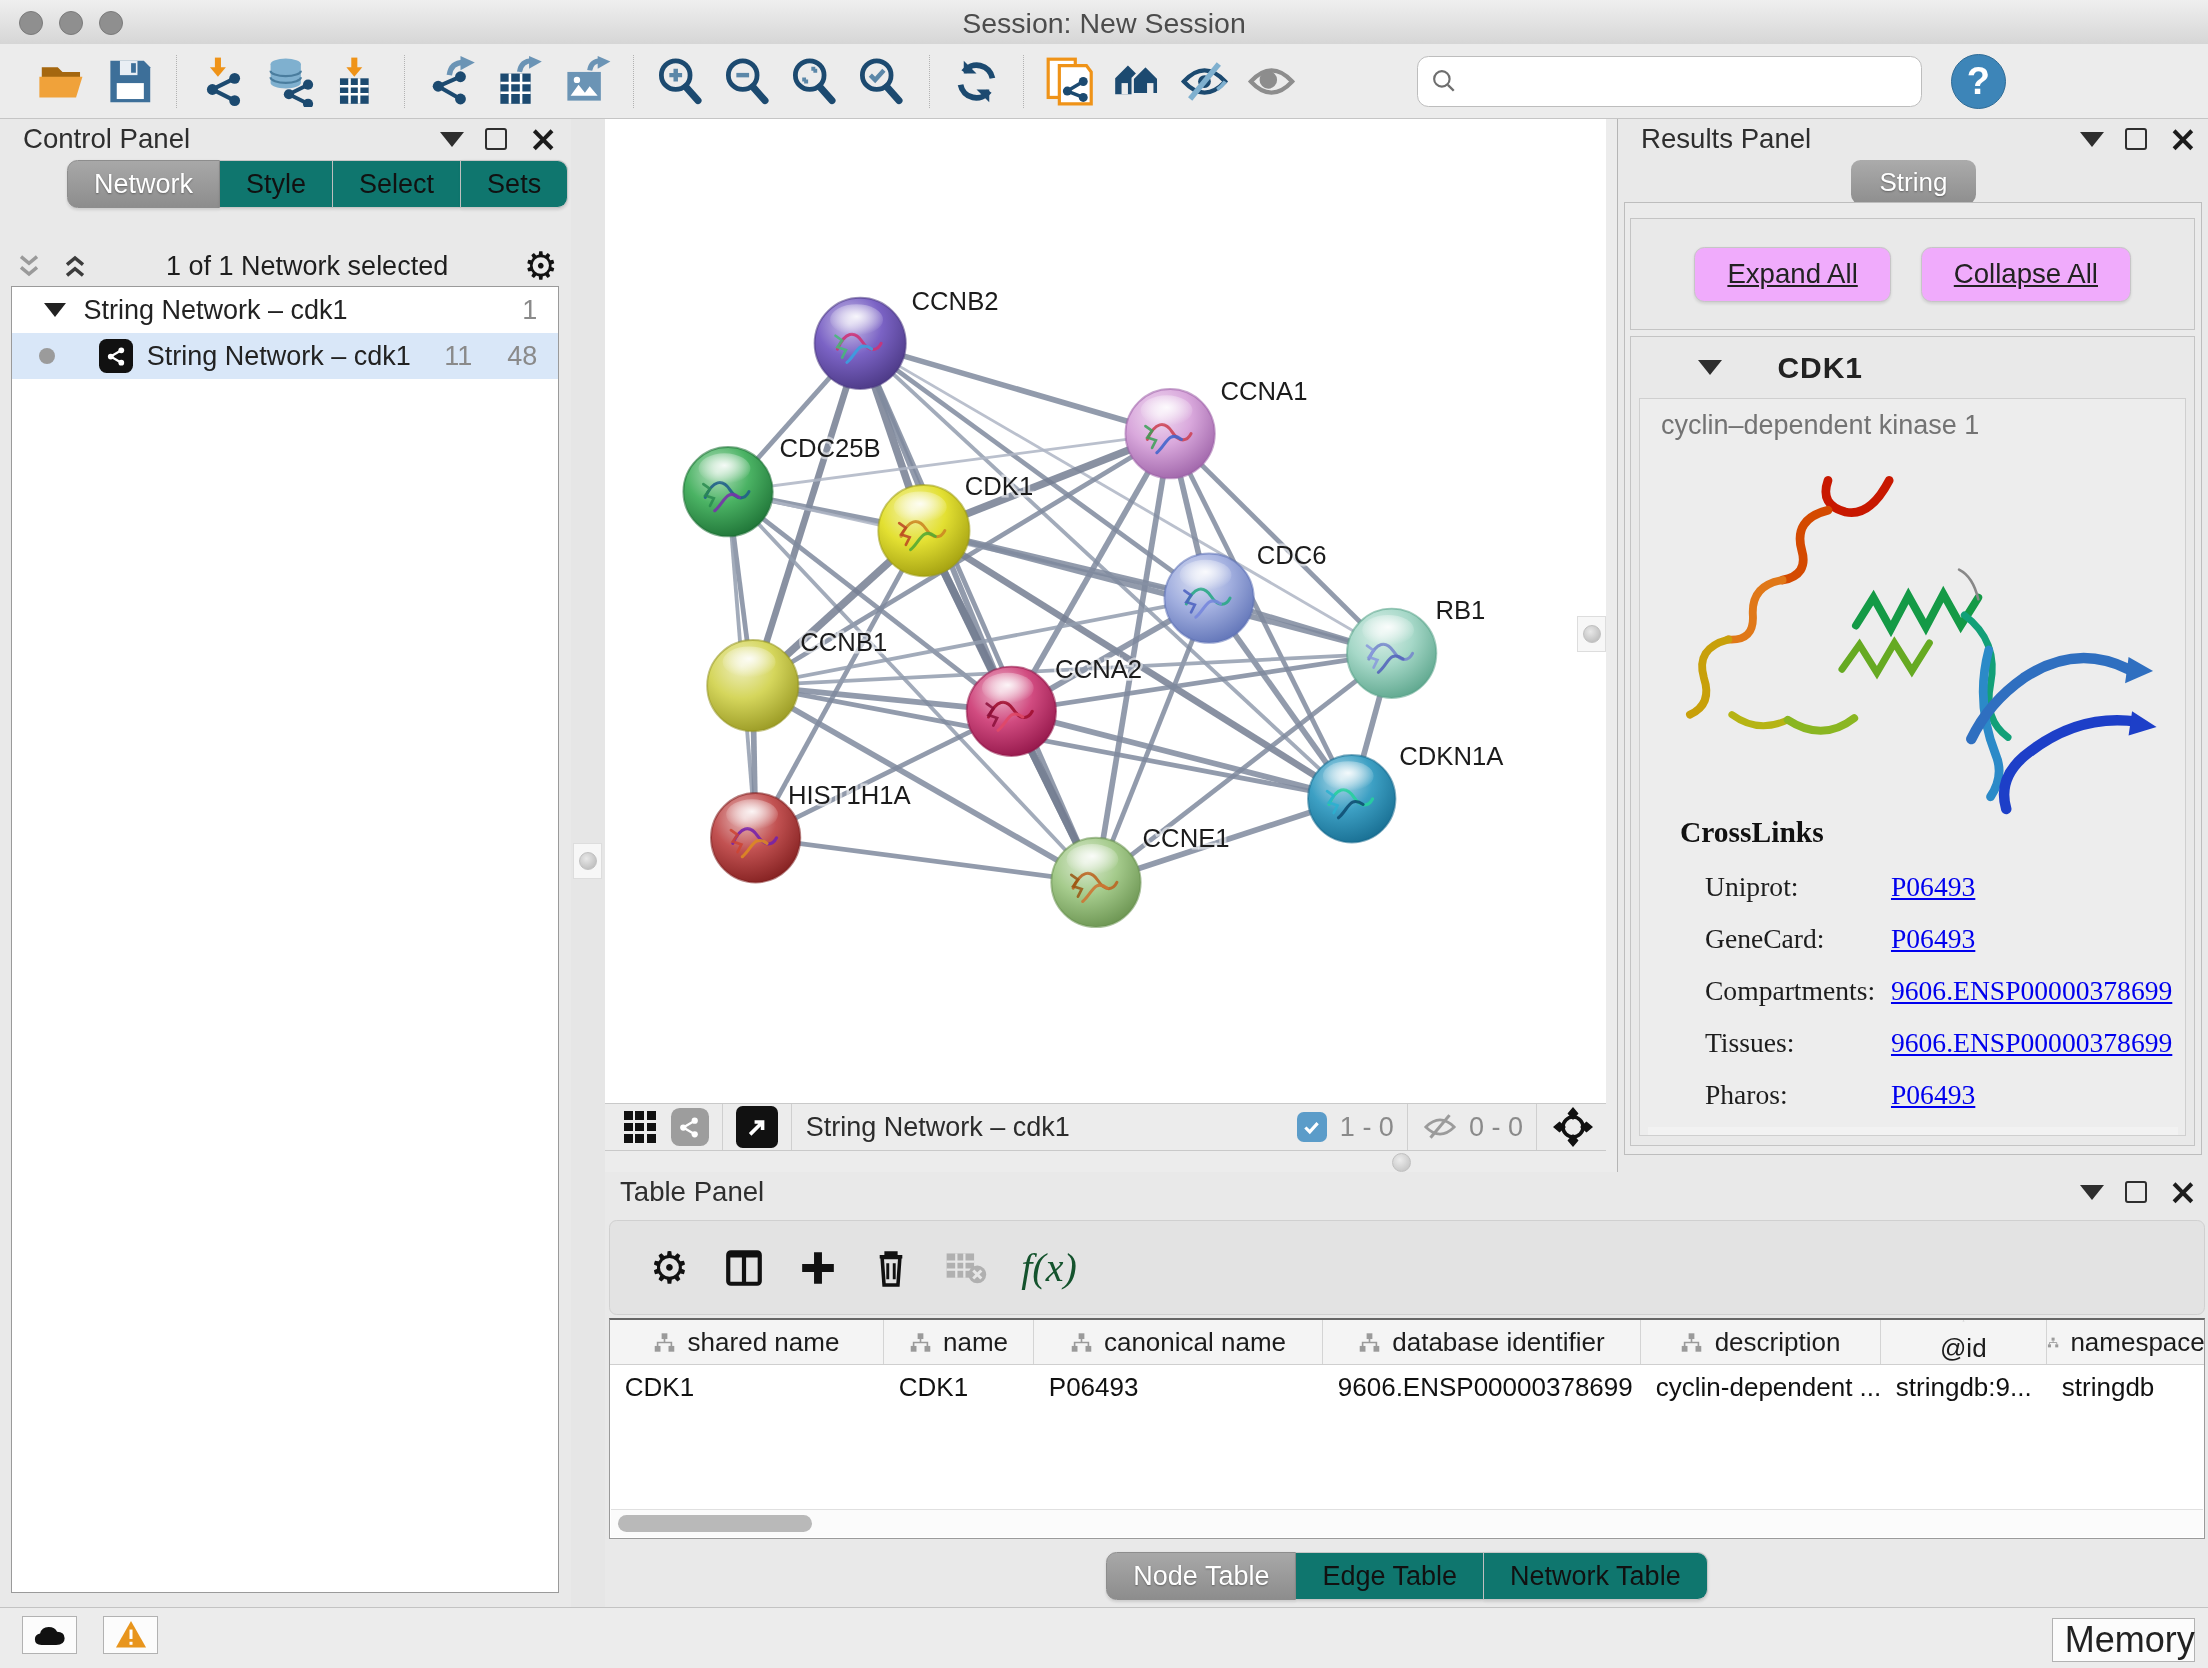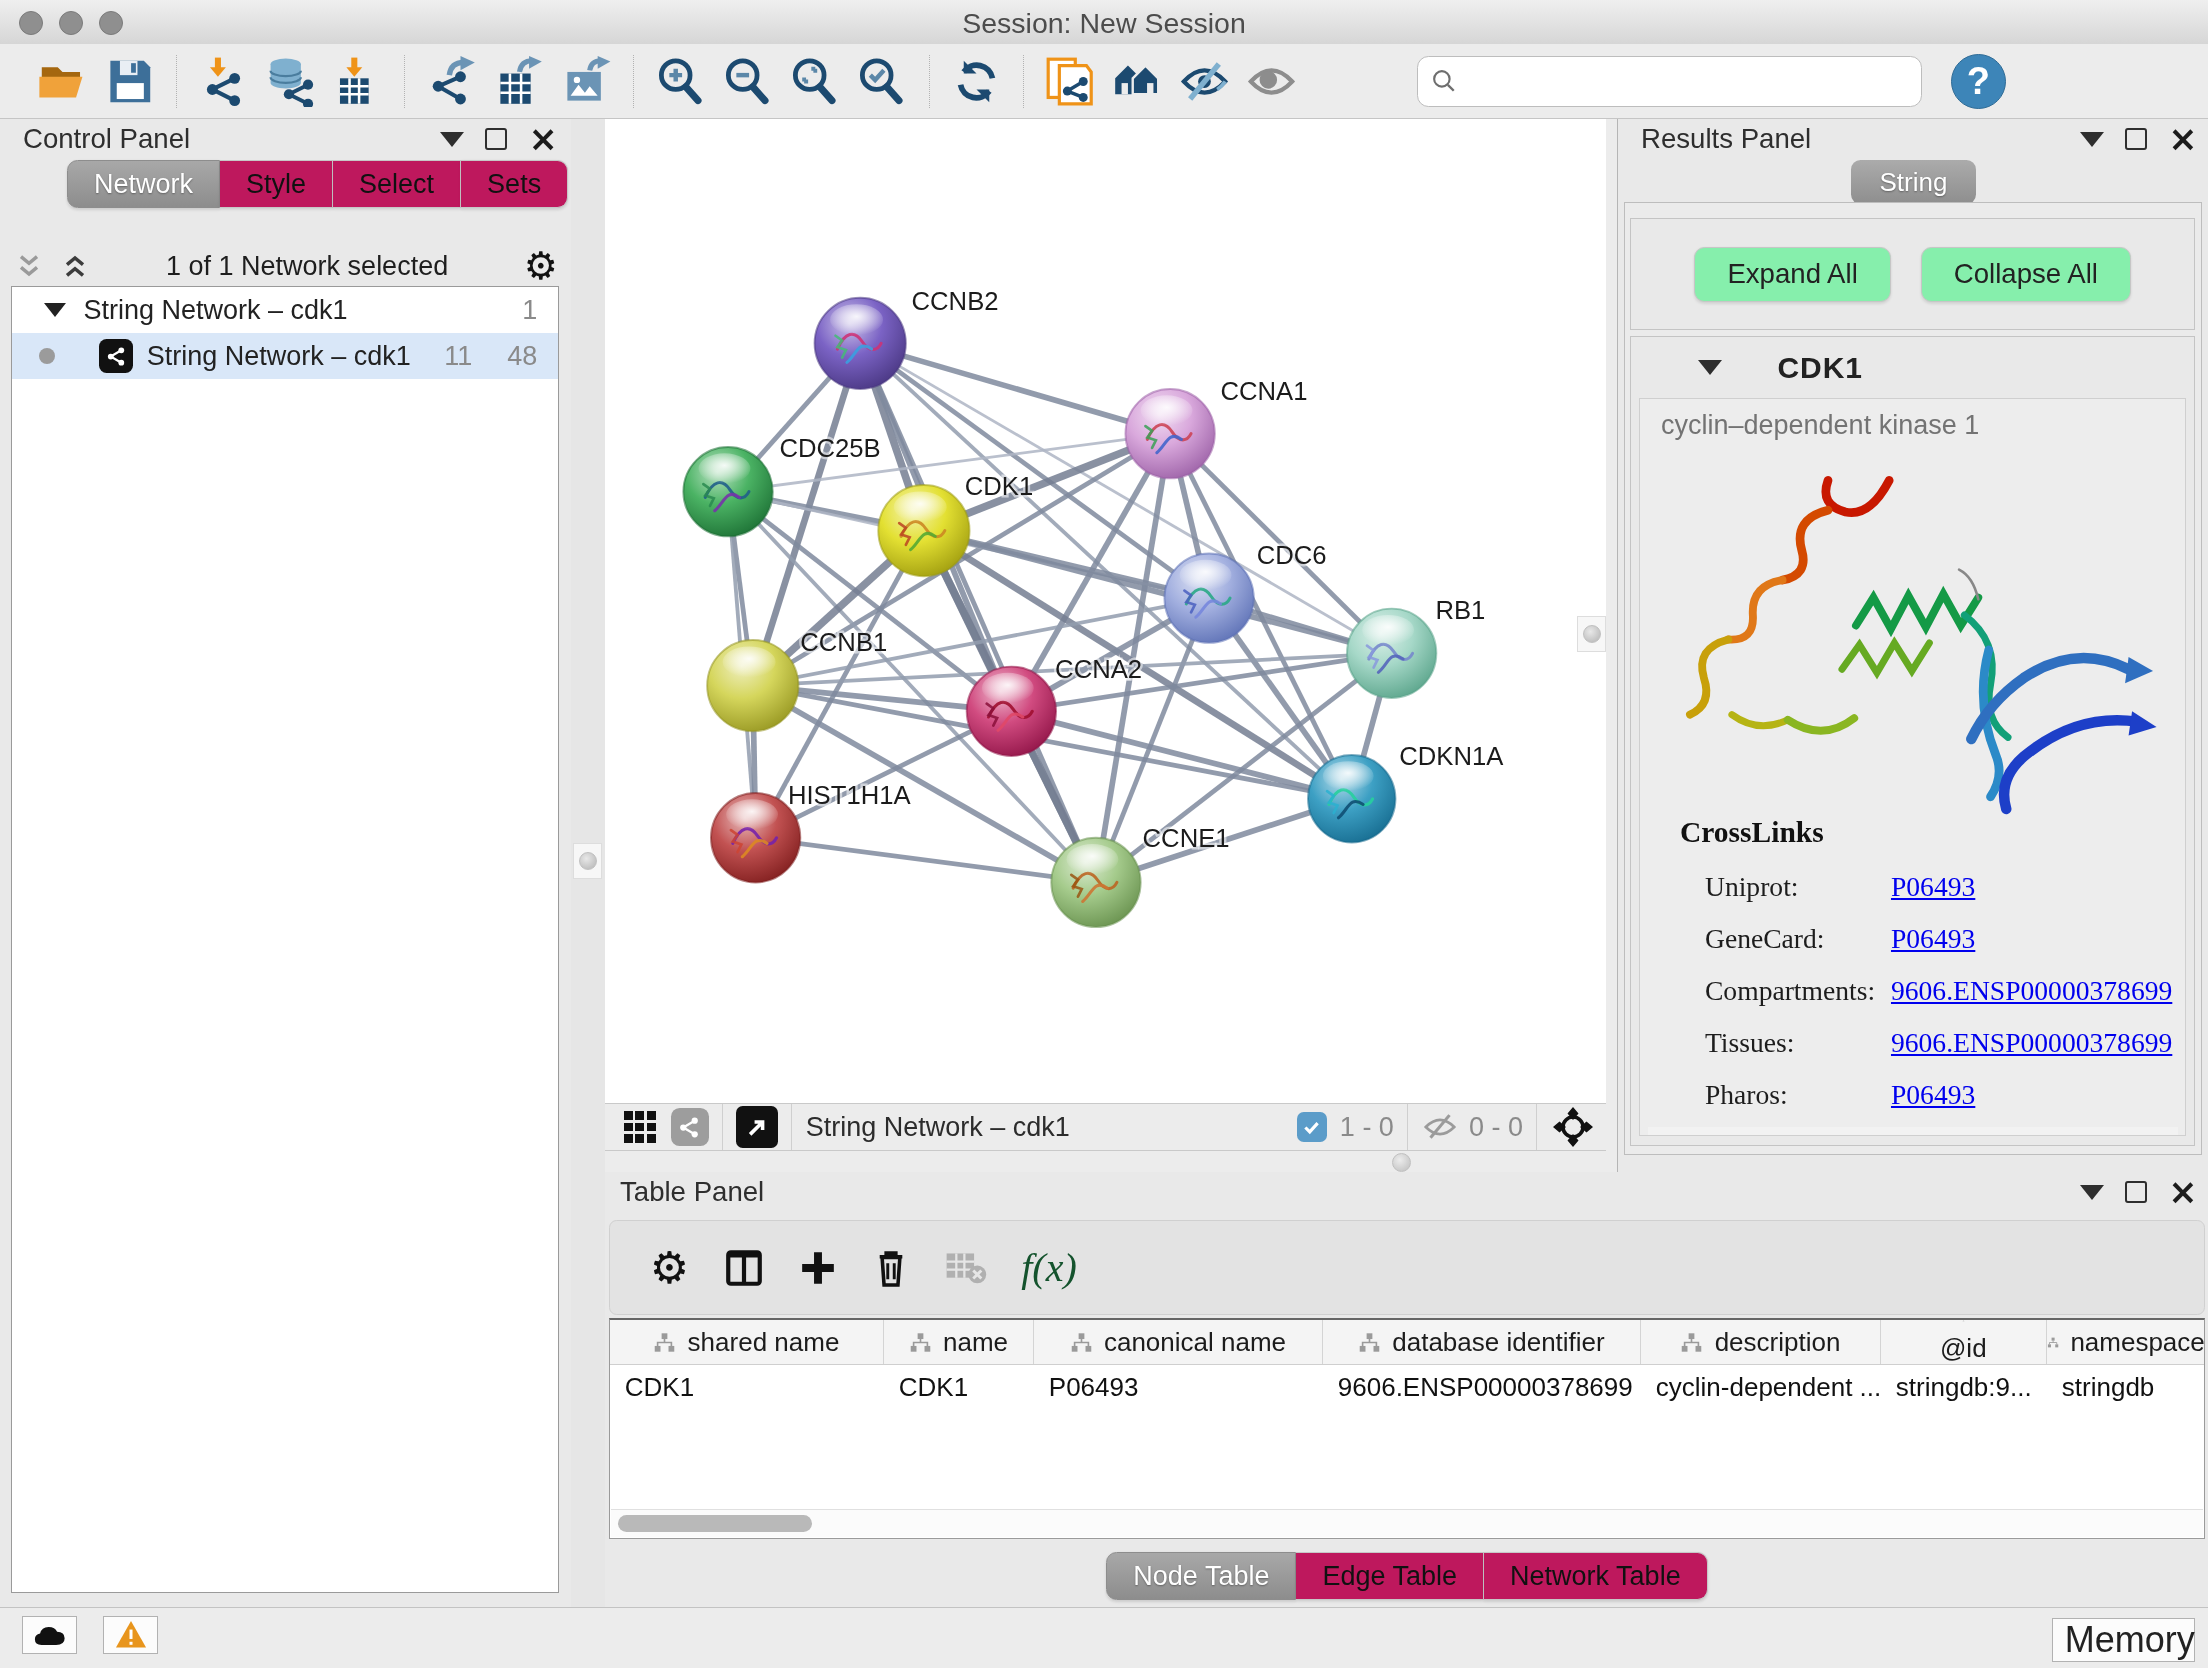--- a/index.html
+++ b/index.html
@@ -29,21 +29,21 @@
   
   .phead{position:absolute;left:0;top:0;right:0;height:40px;}
   .phead .ptitle{position:absolute;left:23px;top:3.8px;font-size:27.6px;color:#2e2e2e;}
   .wctl{position:absolute;top:7.6px;display:flex;align-items:center;gap:21px;}
   .tri-down{width:0;height:0;border-left:12.4px solid transparent;border-right:12.4px solid transparent;
     border-top:15px solid #2e2e2e;display:inline-block;}
   .sq-float{width:18px;height:18px;border:2.9px solid #2e2e2e;border-radius:2.9px;display:inline-block;}
   .x-close{font-size:35px;font-weight:bold;color:#1c1c1c;line-height:25px;font-family:"DejaVu Sans",sans-serif;}
   
   .seg{display:flex;}
-  .seg .tab{height:46px;line-height:46px;padding:0 26px;background:#be185d;color:#111;
+  .seg .tab{height:46px;line-height:46px;padding:0 26px;background:#0f766e;color:#111;
     border:1px solid #c7c7c7;border-left:none;font-size:27px;
     box-shadow:0 1.9px 2.9px rgba(0,0,0,.12);}
   .seg .tab:first-child{border-left:1px solid #c7c7c7;border-radius:10.5px 0 0 10.5px;}
   .seg .tab:last-child{border-radius:0 10.5px 10.5px 0;}
   .seg .tab.sel{background:linear-gradient(#a8a8a8,#8d8d8d);color:#fff;border-color:#8d8d8d;
     text-shadow:0 1px 1.9px rgba(0,0,0,.35);}
   
   .cpanel{left:0;top:119px;width:571px;height:1488px;background:#e9e9e9;}
   .cp-toolrow{position:absolute;left:13.3px;right:13.3px;top:126px;height:42px;
     display:flex;align-items:center;}
@@ -87,22 +87,22 @@
   .rpanel{left:1617px;top:119px;width:592px;height:1053px;background:#e9e9e9;
     border-left:1.9px solid #b5b5b5;box-sizing:border-box;}
   .rtab-wrap{position:absolute;left:0;right:0;top:41px;display:flex;justify-content:center;}
   .rtab{height:44px;line-height:44px;padding:0 28.5px;border-radius:9.5px;
     background:linear-gradient(#ababab,#8e8e8e);color:#fff;font-size:26px;
     text-shadow:0 1px 1.9px rgba(0,0,0,.35);}
   .rbox{position:absolute;left:5.7px;top:83px;width:578px;height:953px;background:#ebebeb;
     border:1.9px solid #bdbdbd;box-sizing:border-box;}
   .rsub1{position:absolute;left:5.7px;top:15px;right:5.7px;height:112px;border:1.9px solid #c4c4c4;
     background:#e9e9e9;display:flex;align-items:center;justify-content:center;gap:30px;box-sizing:border-box;}
-  .rbtn{height:53px;line-height:51px;padding:0 32px;background:#86efac;border:1.9px solid #c6c6c6;
-    border-radius:10.5px;font-size:27.6px;box-shadow:0 1.9px 2.9px rgba(0,0,0,.1);}
+  .rbtn{height:53px;line-height:51px;padding:0 32px;background:#f0abfc;border:1.9px solid #c6c6c6;
+    border-radius:10.5px;font-size:27.6px;box-shadow:0 1.9px 2.9px rgba(0,0,0,.1);text-decoration:underline;}
   .rsub2{position:absolute;left:5.7px;top:133px;right:5.7px;bottom:7.6px;border:1.9px solid #c4c4c4;
     background:#e9e9e9;box-sizing:border-box;}
   .genehead{position:absolute;left:0;right:0;top:0;height:61px;display:flex;align-items:center;}
   .genehead .tri-down{margin-left:67px;}
   .genename{font-size:30px;font-weight:bold;margin-left:55px;letter-spacing:1px;}
   .genebox{position:absolute;left:7.6px;right:7.6px;top:61px;bottom:9.5px;background:#ededed;
     border:1px solid #cfcfcf;overflow:hidden;}
   .genedesc{position:absolute;left:21px;top:11.4px;font-size:27px;color:#737373;}
   .ribbon{position:absolute;left:9.5px;top:57px;}
   .xl-title{position:absolute;left:40px;top:417px;font-family:"Liberation Serif",serif;

